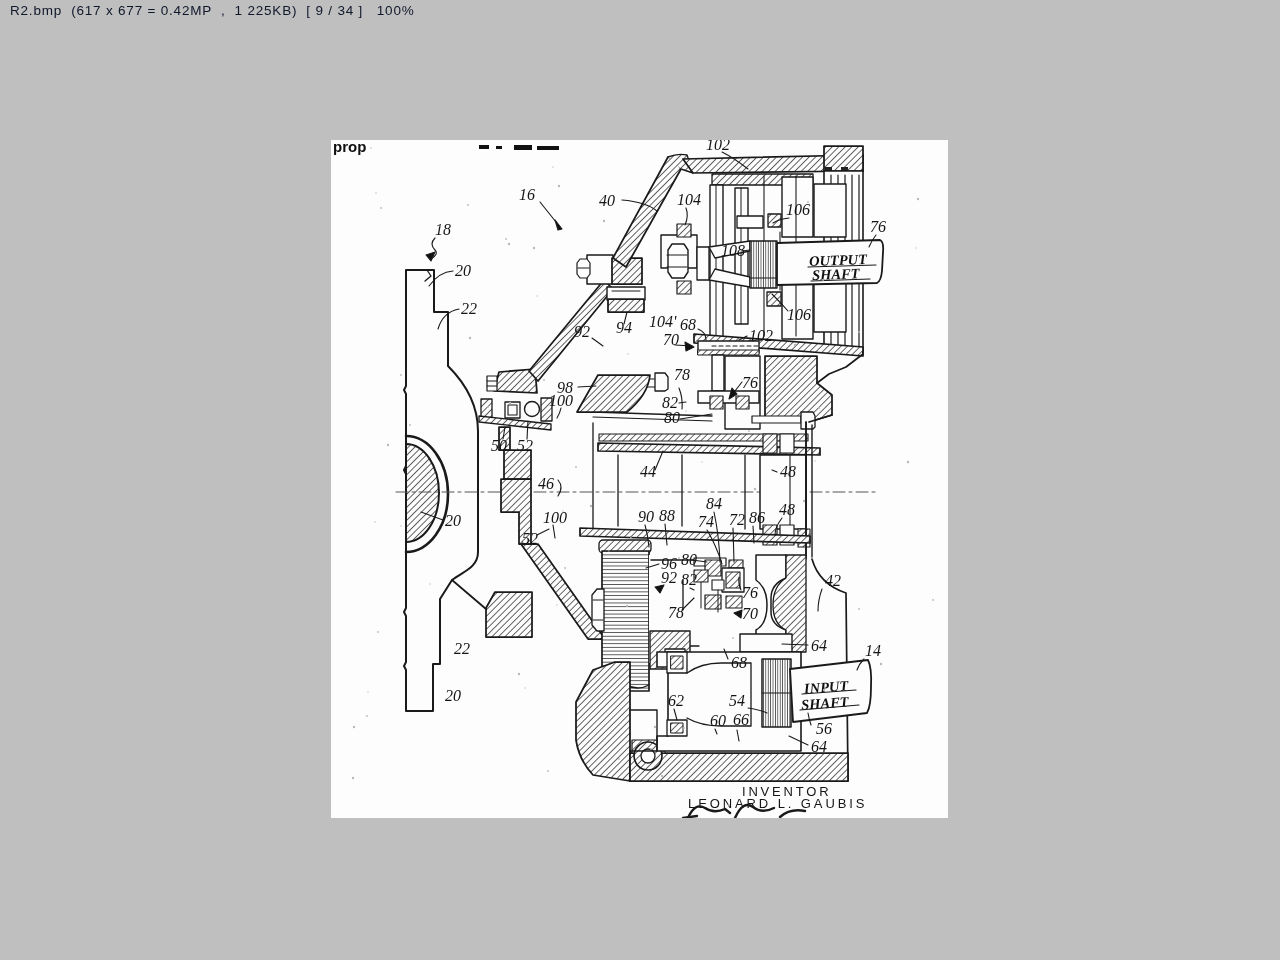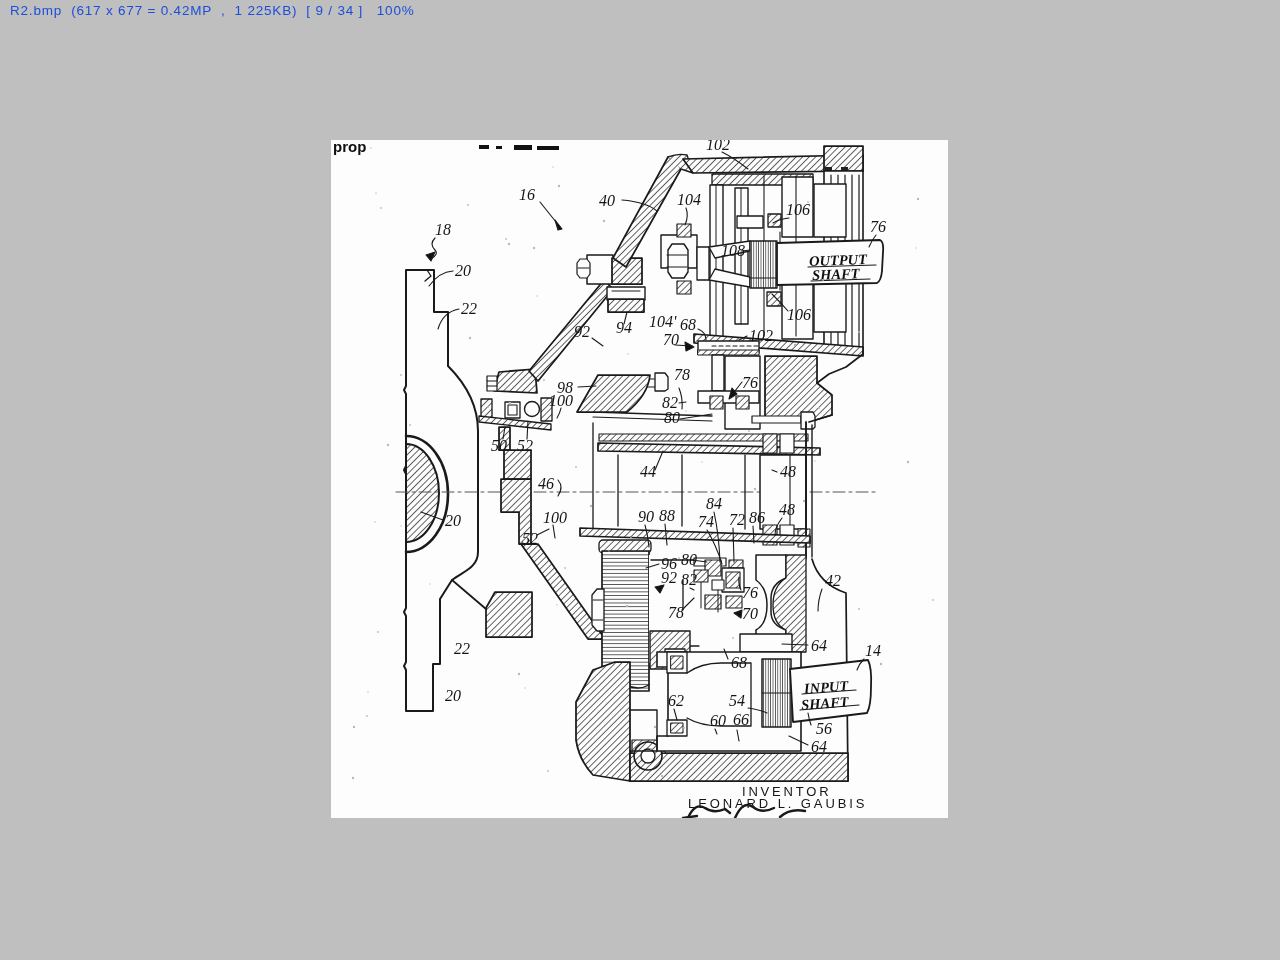--- a/index.html
+++ b/index.html
@@ -1,17 +1,17 @@
 <!DOCTYPE html>
 <html><head>
 <meta charset="utf-8">
 <style>
   html,body{margin:0;padding:0;width:1280px;height:960px;background:#bfbfbf;overflow:hidden;}
   #status{position:absolute;left:10px;top:3px;font-family:"Liberation Sans",sans-serif;
-          font-size:13.5px;letter-spacing:0.8px;color:#1d4ed8;white-space:pre;}
+          font-size:13.5px;letter-spacing:0.8px;color:#0f172a;white-space:pre;}
   #page{position:absolute;left:331px;top:140px;width:617px;height:678px;background:#fdfdfd;}
 </style>
 </head>
 <body>
 
 <div id="status">R2.bmp  (617 x 677 = 0.42MP  ,  1 225KB)  [ 9 / 34 ]   100%</div>
 
 <div id="page">
 <svg width="617" height="678" viewBox="0 0 617 678" xmlns="http://www.w3.org/2000/svg">
 <defs>

